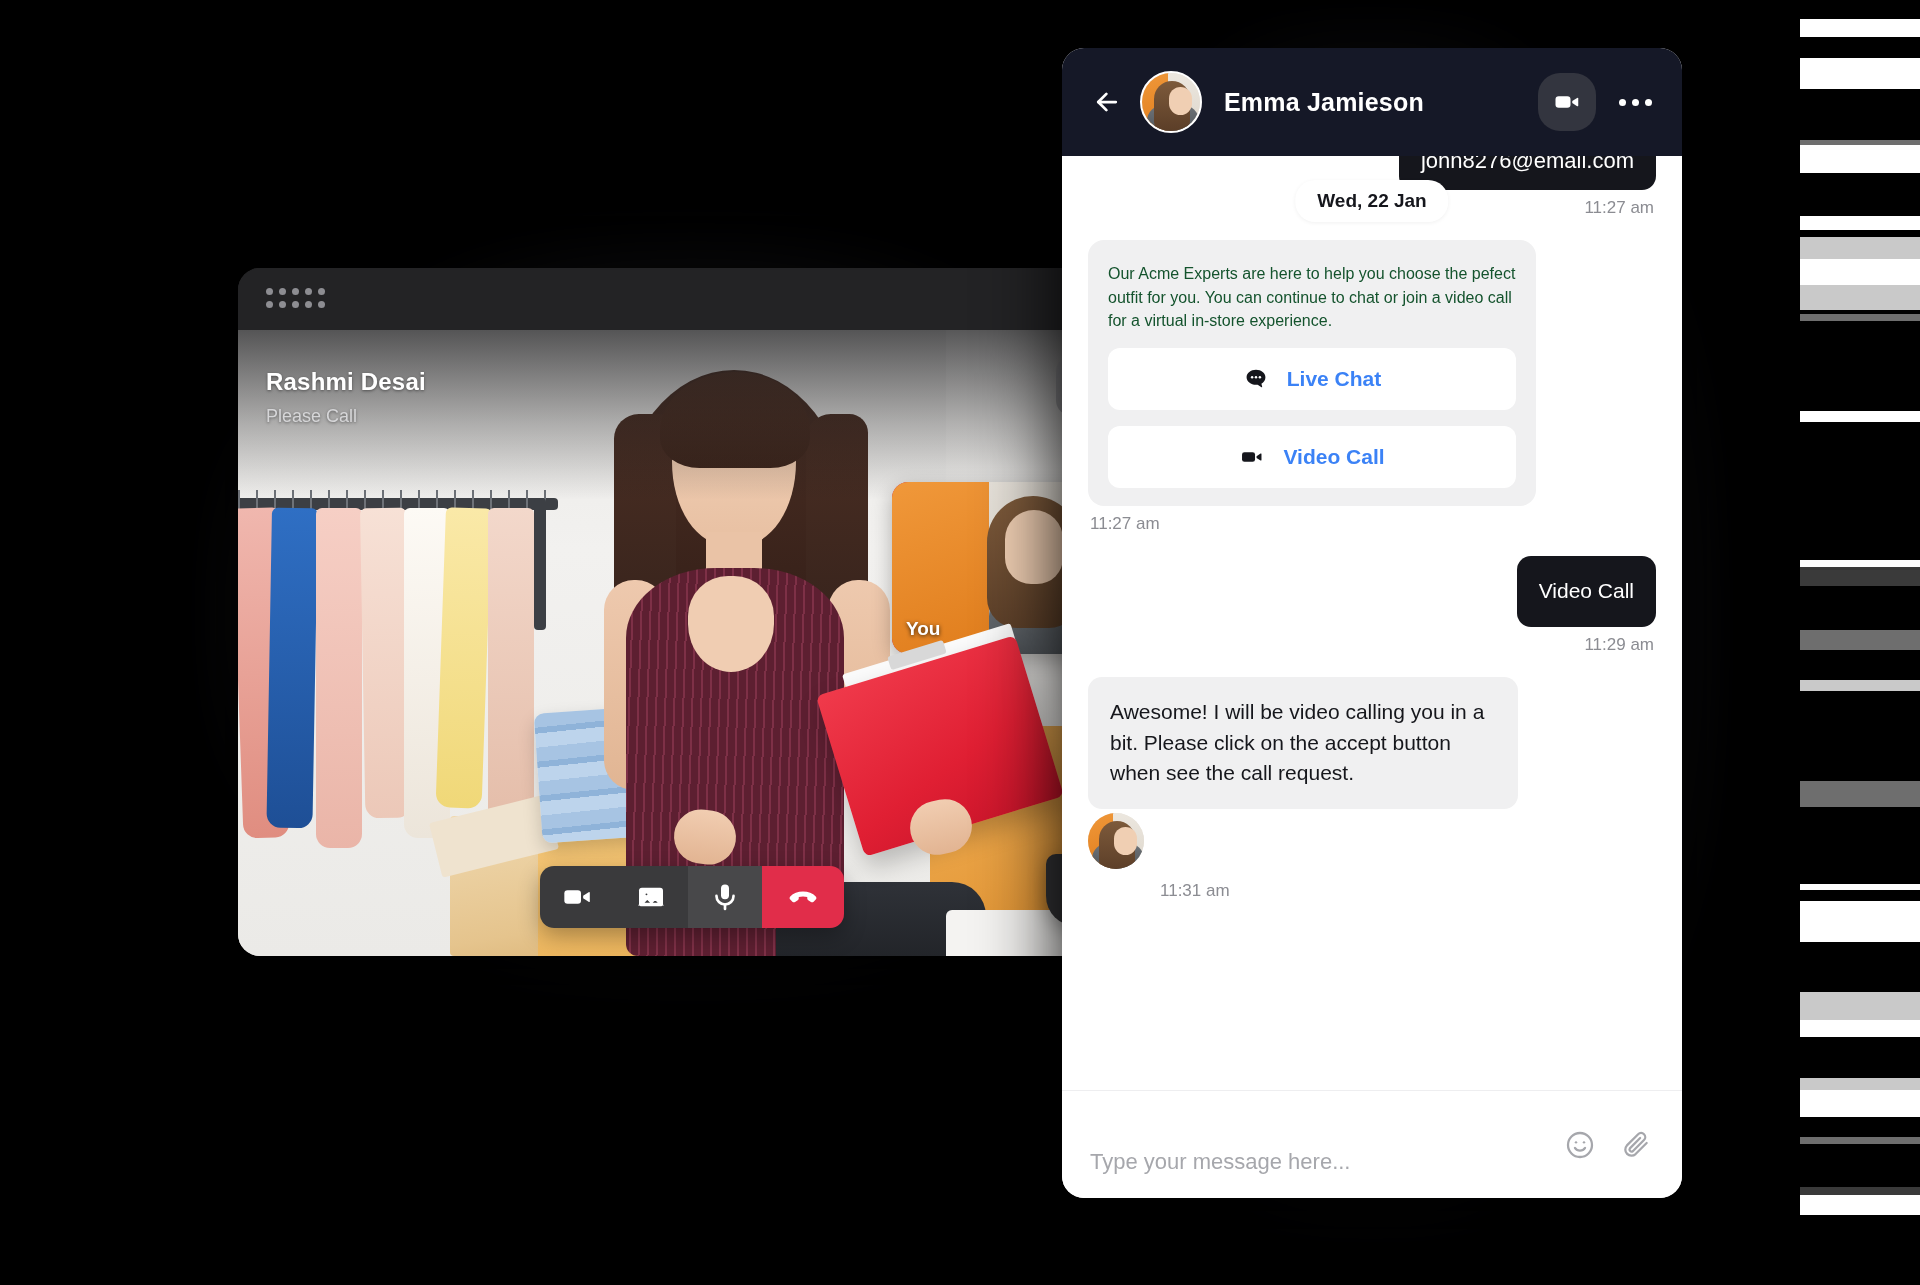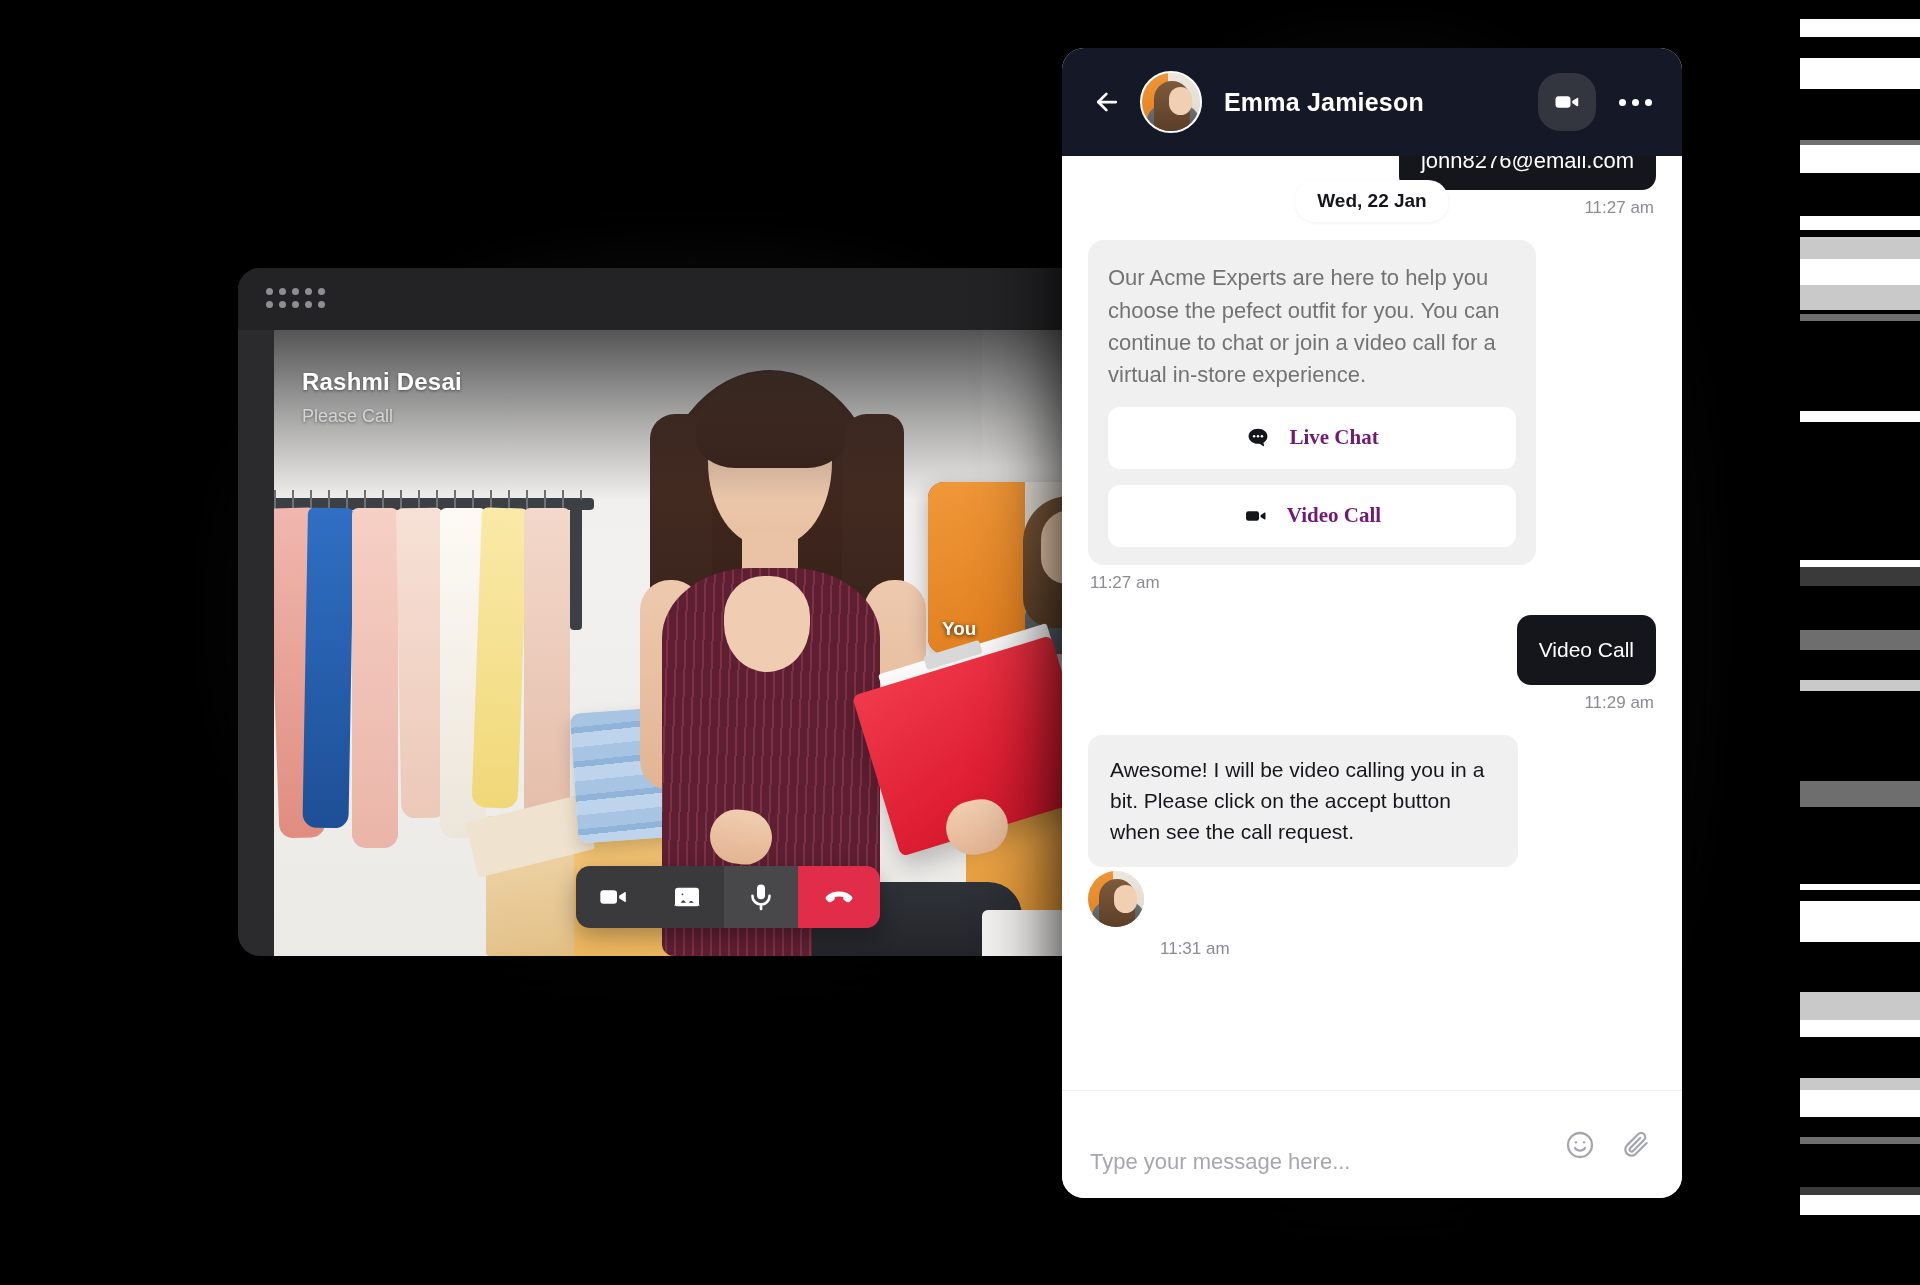--- a/index.html
+++ b/index.html
@@ -87,21 +87,20 @@
     letter-spacing: .3px;
   }
 
   
   #video-stage {
     position: relative;
     width: 100%;
     height: 626px;
     overflow: hidden;
     background: #d9d7d4;
-    margin-left: 36px;
   }
 
   
   .scene-wall {
     position: absolute; inset: 0;
     background:
       linear-gradient(180deg, #e9e8e6 0%, #f2f1ef 35%, #ebeae7 100%);
   }
   
   .scene-right-wall {
@@ -556,38 +555,37 @@
   .ts.right { text-align: right; }
   .ts.left  { text-align: left; }
 
   #intro-bubble {
     background: #f0f0f1;
     border-radius: 16px;
     padding: 22px 20px 18px 20px;
     max-width: 448px;
   }
   #intro-text {
-    font-size: 22px;
+    font-size: 16px;
     line-height: 1.46;
-    color: #737373;
+    color: #14532d;
   }
   .cta-button {
     margin-top: 16px;
     background: #ffffff;
     border-radius: 12px;
     height: 62px;
     display: flex;
     align-items: center;
     justify-content: center;
     gap: 18px;
     font-size: 21px;
     font-weight: 700;
-    color: #701a75;
+    color: #3b82f6;
     cursor: pointer;
-    font-family: Liberation Serif, serif;
   }
 
   #incoming-call-row {
     display: flex;
     align-items: flex-end;
     gap: 14px;
     margin-top: 4px;
   }
   #incoming-avatar {
     width: 56px; height: 56px;

